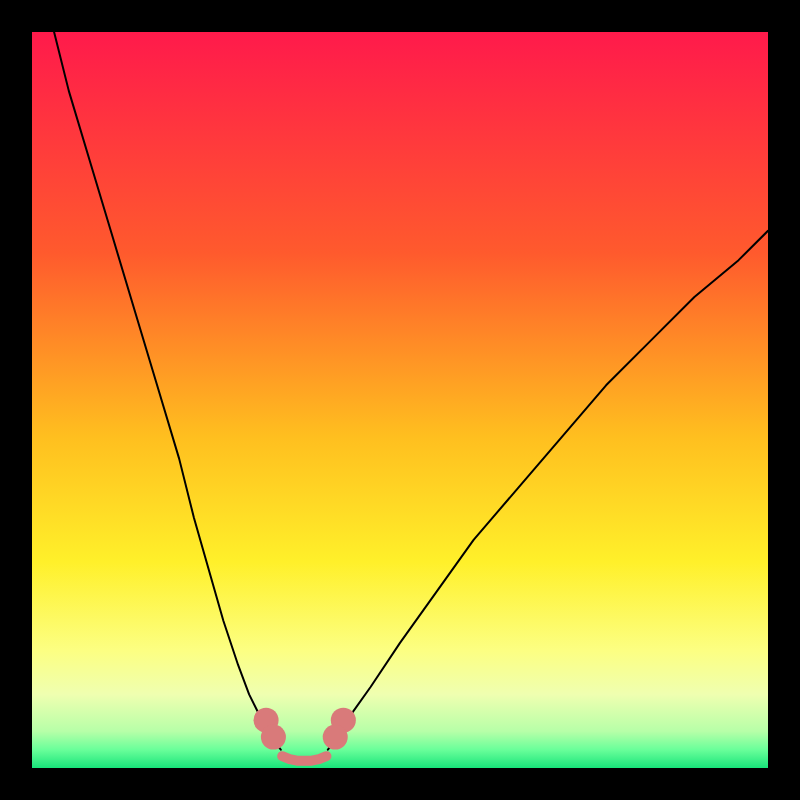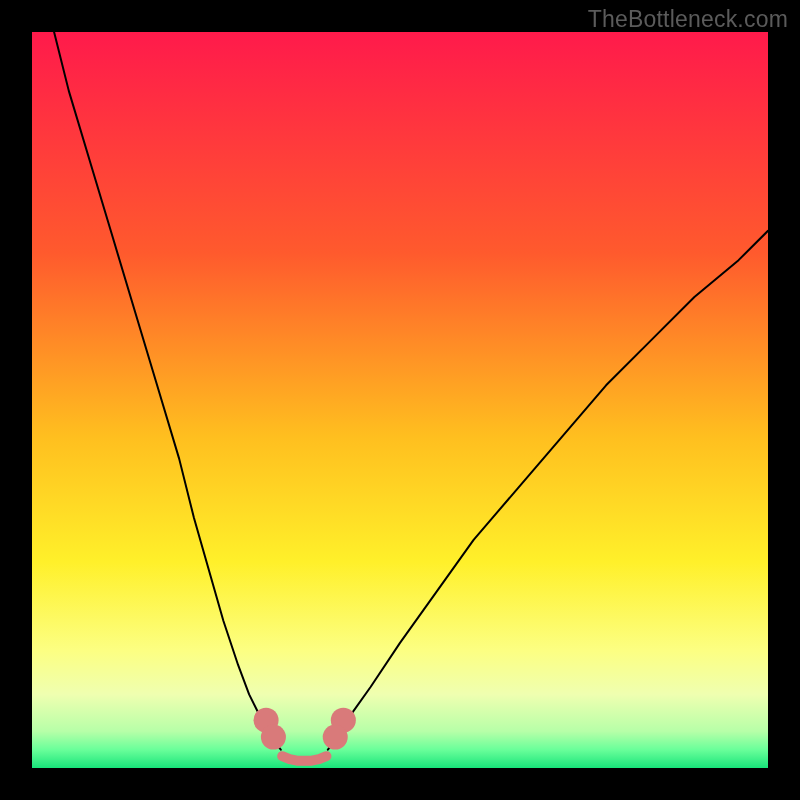--- a/index.html
+++ b/index.html
@@ -60,14 +60,13 @@
         <rect x="0" y="0" width="736" height="736" fill="url(#bg-grad)"></rect>
         <path d="M22.08 0.00 L36.80 58.88 L58.88 132.48 L80.96 206.08 L103.04 279.68 L125.12 353.28 L147.20 426.88 L161.92 485.76 L176.64 537.28 L191.36 588.80 L206.08 632.96 L217.12 662.40 L228.16 684.48 L235.52 699.20 L242.88 710.24 L248.77 717.60" fill="none" stroke="#000000" stroke-width="2" stroke-linecap="round" stroke-linejoin="round"></path>
         <path d="M295.87 717.60 L301.76 710.24 L309.12 699.20 L320.16 680.80 L338.56 655.04 L368.00 610.88 L404.80 559.36 L441.60 507.84 L485.76 456.32 L529.92 404.80 L574.08 353.28 L618.24 309.12 L662.40 264.96 L706.56 228.16 L736.00 198.72" fill="none" stroke="#000000" stroke-width="2" stroke-linecap="round" stroke-linejoin="round"></path>
         <path d="M250.24 724.22 L257.60 727.17 L264.96 728.64 L272.32 728.64 L279.68 728.64 L287.04 727.17 L294.40 724.22" fill="none" stroke="#d97a7a" stroke-width="10" stroke-linecap="round" stroke-linejoin="round"></path>
         <circle cx="234.05" cy="688.16" r="12.51" fill="#d97a7a"></circle>
         <circle cx="241.41" cy="705.09" r="12.51" fill="#d97a7a"></circle>
         <circle cx="311.33" cy="688.16" r="12.51" fill="#d97a7a"></circle>
         <circle cx="303.23" cy="705.09" r="12.51" fill="#d97a7a"></circle>
       </svg>
   </div>
-  <div class="watermark">TheBottleneck.com</div>
 </div>
 
 </body></html>

